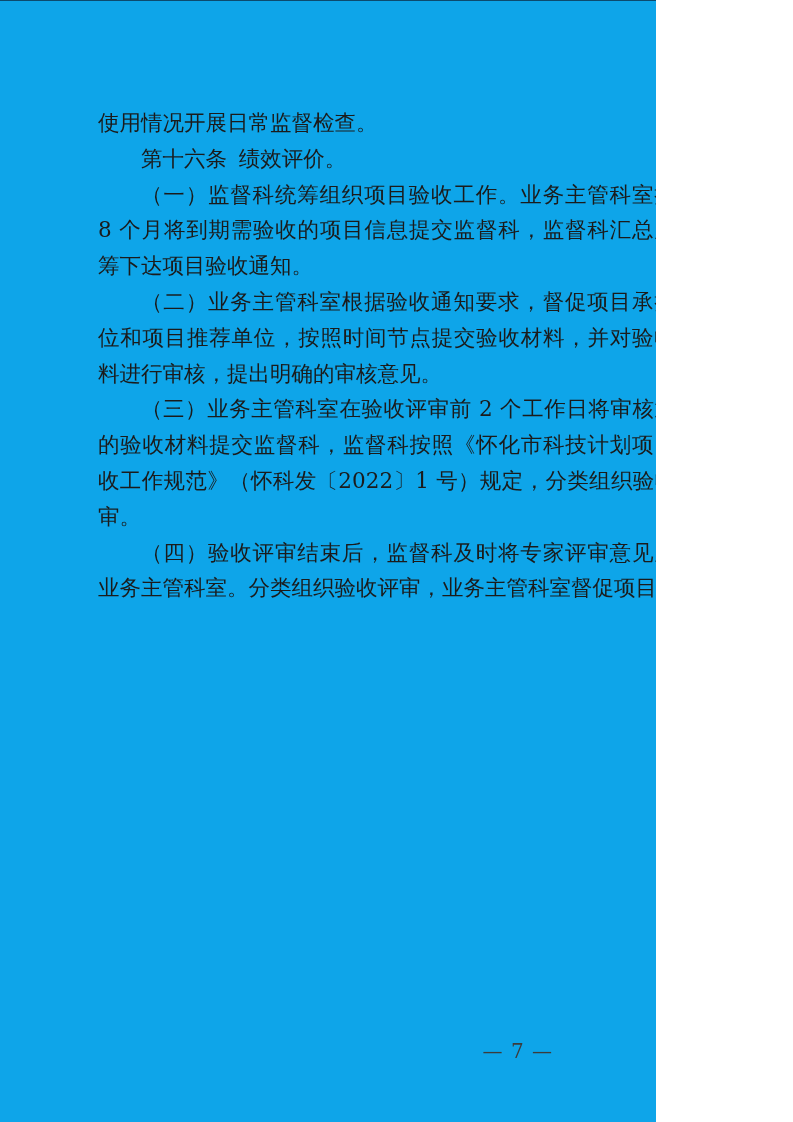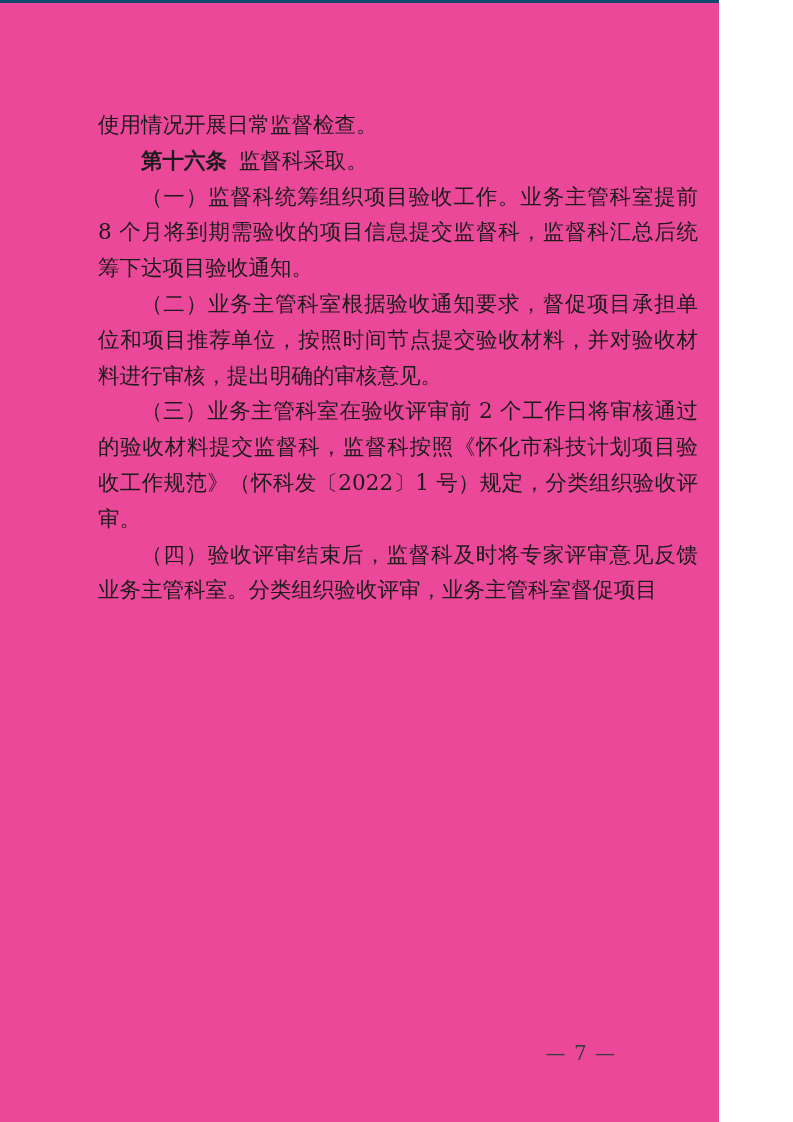--- a/index.html
+++ b/index.html
@@ -2,24 +2,24 @@
 <html><head>
 <meta charset="utf-8">
 <style>
   html, body {
     margin: 0;
     padding: 0;
     background: #ffffff;
   }
   .page {
     position: relative;
-    width: 719px;
+    width: 656px;
     height: 1122px;
-    background: #ec4899;
-    border-top: 3px solid #0c4a6e;
+    background: #0ea5e9;
+    border-top: 1px solid #0c4a6e;
     font-family: "DejaVu Serif", "Liberation Serif", serif;
     color: #1b1b1b;
     overflow: hidden;
     box-sizing: border-box;
   }
   .textblock {
     position: absolute;
     left: 98px;
     top: 104px;
     width: 600px;
@@ -30,41 +30,41 @@
   }
   .textblock p {
     margin: 0;
     padding: 0;
     text-indent: 2em;
   }
   .textblock p.no-indent {
     text-indent: 0;
   }
   .article-label {
-    font-weight: bold;
+    font-weight: normal;
     margin-right: 0.55em;
   }
   .footer {
     position: absolute;
     top: 1038px;
     right: 103px;
     font-size: 20px;
     line-height: 24px;
     color: #3c3c3c;
     letter-spacing: 1px;
     font-family: "DejaVu Serif", "Liberation Serif", serif;
   }
 </style>
 </head>
 <body>
 
 <div class="page">
   <div class="textblock">
     <p class="no-indent">使用情况开展日常监督检查。</p>
-    <p><span class="article-label">第十六条</span><span>监督科采取。</span></p>
+    <p><span class="article-label">第十六条</span><span>绩效评价。</span></p>
     <p>（一）监督科统筹组织项目验收工作。业务主管科室提前 8 个月将到期需验收的项目信息提交监督科，监督科汇总后统筹下达项目验收通知。</p>
     <p>（二）业务主管科室根据验收通知要求，督促项目承担单位和项目推荐单位，按照时间节点提交验收材料，并对验收材料进行审核，提出明确的审核意见。</p>
     <p>（三）业务主管科室在验收评审前 2 个工作日将审核通过的验收材料提交监督科，监督科按照《怀化市科技计划项目验收工作规范》（怀科发〔2022〕1 号）规定，分类组织验收评审。</p>
     <p>（四）验收评审结束后，监督科及时将专家评审意见反馈业务主管科室。分类组织验收评审，业务主管科室督促项目</p>
   </div>
 
   <div class="footer">— 7 —</div>
 </div>
 
 </body></html>

